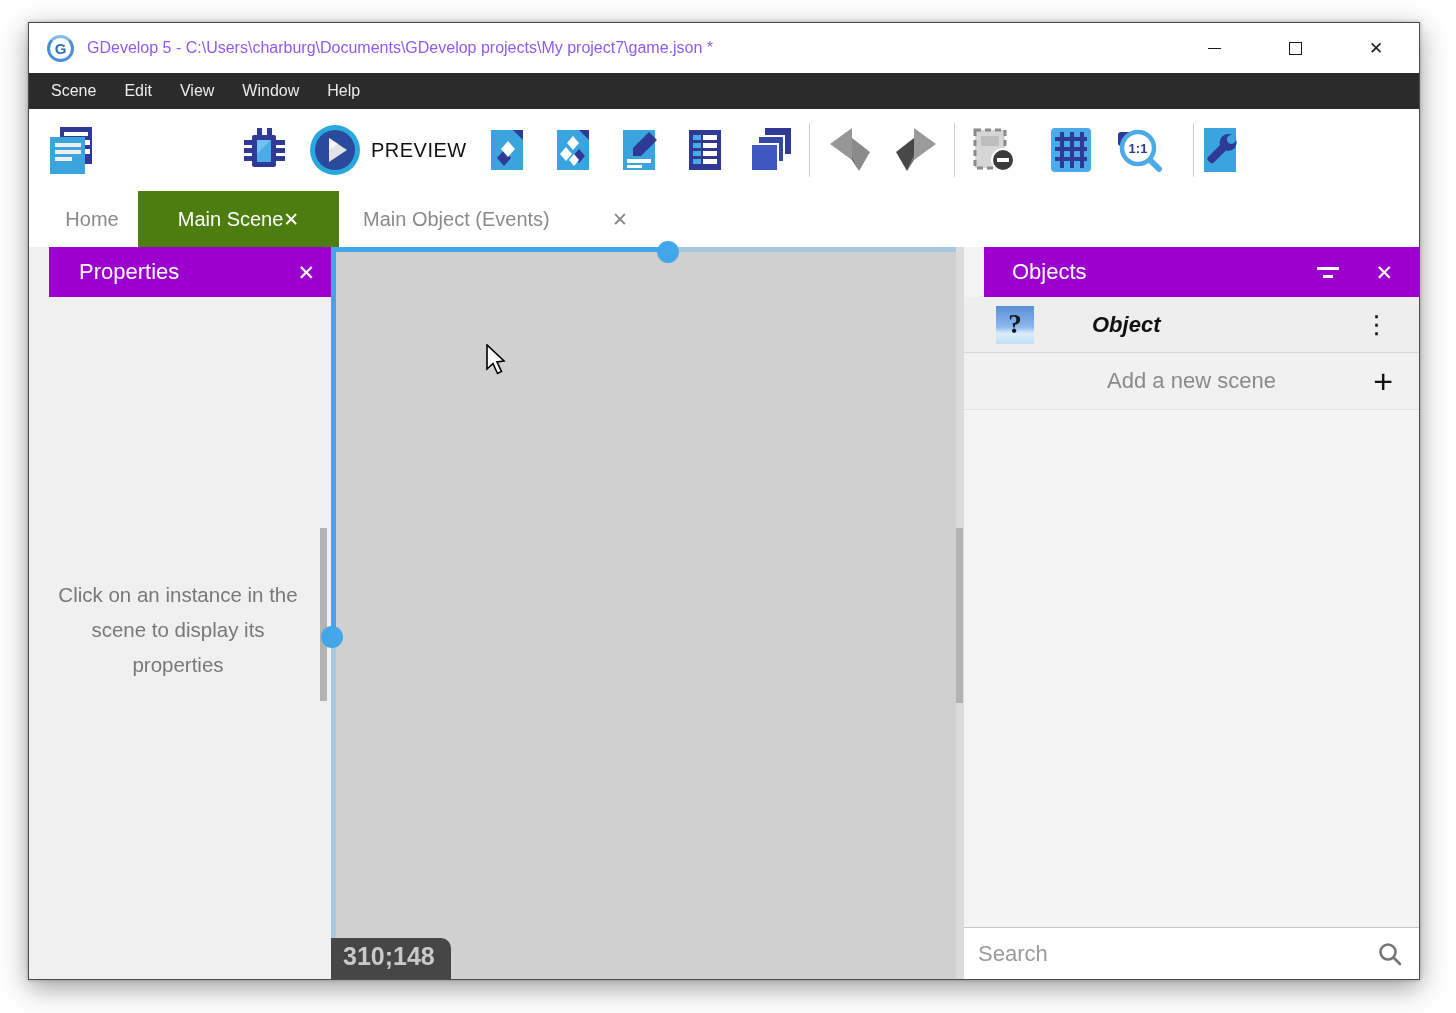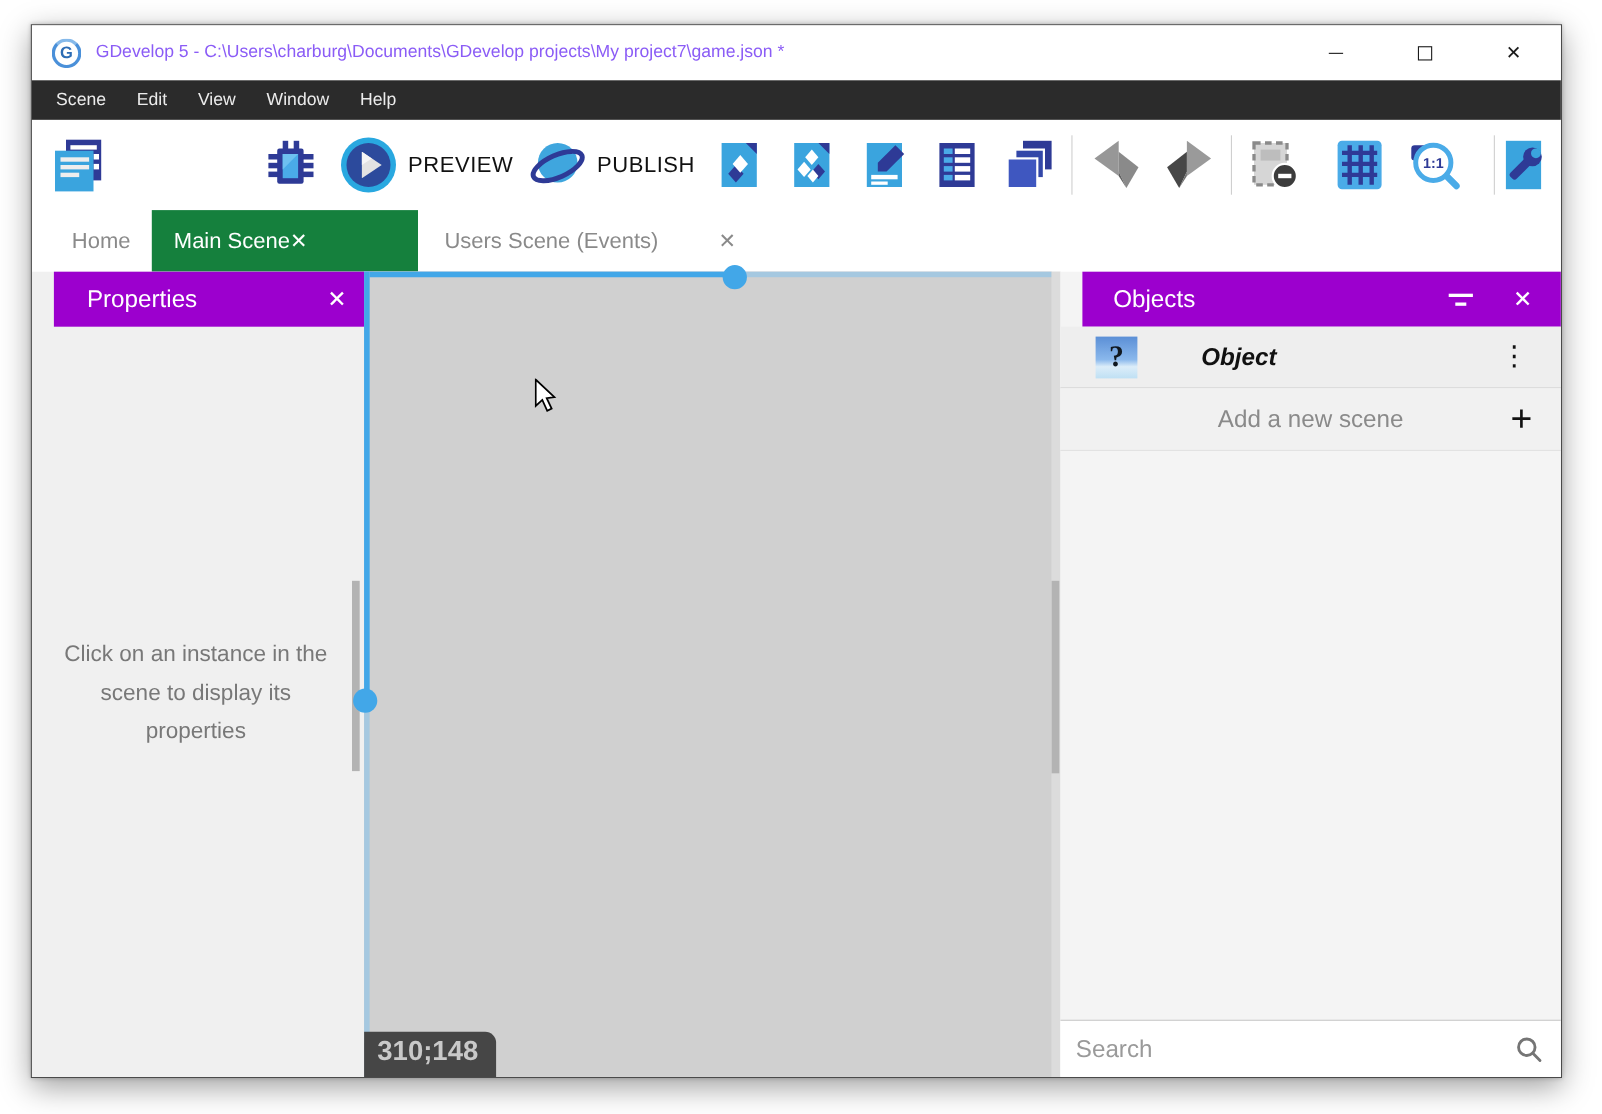--- a/index.html
+++ b/index.html
@@ -34,22 +34,22 @@
   
   .toolbar { height:82px; background:#fff; display:flex; align-items:center; flex:none; }
   .tb-btn { display:flex; align-items:center; justify-content:center; flex:none; }
   .tb-label { font-size:20px; color:#111; margin-left:10px; letter-spacing:.5px; }
   .tb-sep { width:1px; height:54px; background:#cfcfcf; flex:none; }
 
   
   .tabbar { height:56px; background:#fff; display:flex; align-items:flex-end; flex:none; padding-left:17px; }
   .tab { height:56px; display:flex; align-items:center; font-size:20px; color:#8a8a8a; }
   .tab-home { width:92px; justify-content:center;text-align:center; }
-  .tab-scene { width:242px; background:#15803d; color:#fff; padding:0 20px;
-               justify-content:flex-start; }
+  .tab-scene { width:201px; background:#4d7c0f; color:#fff; padding:0 20px;
+               justify-content:center; }
   .tab-events { width:313px; padding:0 24px; justify-content:space-between; }
   .tab-close { font-size:19px; line-height:1; }
   .tab-events .tab-close { color:#8a8a8a; }
 
   
   .content { flex:1; display:flex; min-height:0; }
 
   .panel-header { height:50px; background:#9c00ce; color:#fff; display:flex;
                   align-items:center; font-size:22px;margin-left:20px; }
   .panel-close { color:#fff; font-size:21px; line-height:1; }
@@ -175,27 +175,20 @@
     <div class="tb-btn" style="margin-left:20px">
       <svg width="52" height="52" viewBox="0 0 52 52">
         <circle cx="26" cy="26" r="25" fill="#29a8e0"></circle>
         <circle cx="26" cy="26" r="20" fill="#2c4a9c"></circle>
         <polygon points="20,14 38,26 20,38" fill="#e3e3e3"></polygon>
         <polygon points="20,14 29,20 20,26" fill="#f6f6f6"></polygon>
       </svg>
       <span class="tb-label">PREVIEW</span>
     </div>
 
-    <div class="tb-btn" style="margin-left:14px">
-      <svg width="52" height="52" viewBox="0 0 52 52">
-        <circle cx="26" cy="24" r="18" fill="#3fa6de"></circle>
-        <ellipse cx="26" cy="27" rx="24" ry="10" fill="none" stroke="#2e3a96" stroke-width="4.5" transform="rotate(-24 26 27)"></ellipse>
-      </svg>
-      <span class="tb-label">PUBLISH</span>
-    </div>
 
     <div class="tb-btn" style="margin-left:16px">
       <svg width="48" height="48" viewBox="0 0 48 48">
         <rect x="8" y="4" width="32" height="40" fill="#3aa4de"></rect>
         <polygon points="30,4 40,4 40,14" fill="#2e3a96"></polygon>
         <polygon points="21,24 28,32 21,40 14,32" fill="#2e3a96"></polygon>
         <polygon points="25,15 32,23 25,31 18,23" fill="#fff"></polygon>
       </svg>
     </div>
 
@@ -311,21 +304,21 @@
 
   <div class="tabbar">
     <div class="tab tab-home">
       <span>Home</span>
     </div>
     <div class="tab tab-scene">
       <span>Main Scene</span>
       <span class="tab-close">✕</span>
     </div>
     <div class="tab tab-events">
-      <span>Users Scene (Events)</span>
+      <span>Main Object (Events)</span>
       <span class="tab-close">✕</span>
     </div>
   </div>
 
   <div class="content">
 
     <div class="props">
       <div class="panel-header">
         <span>Properties</span>
         <span class="panel-close">✕</span>

